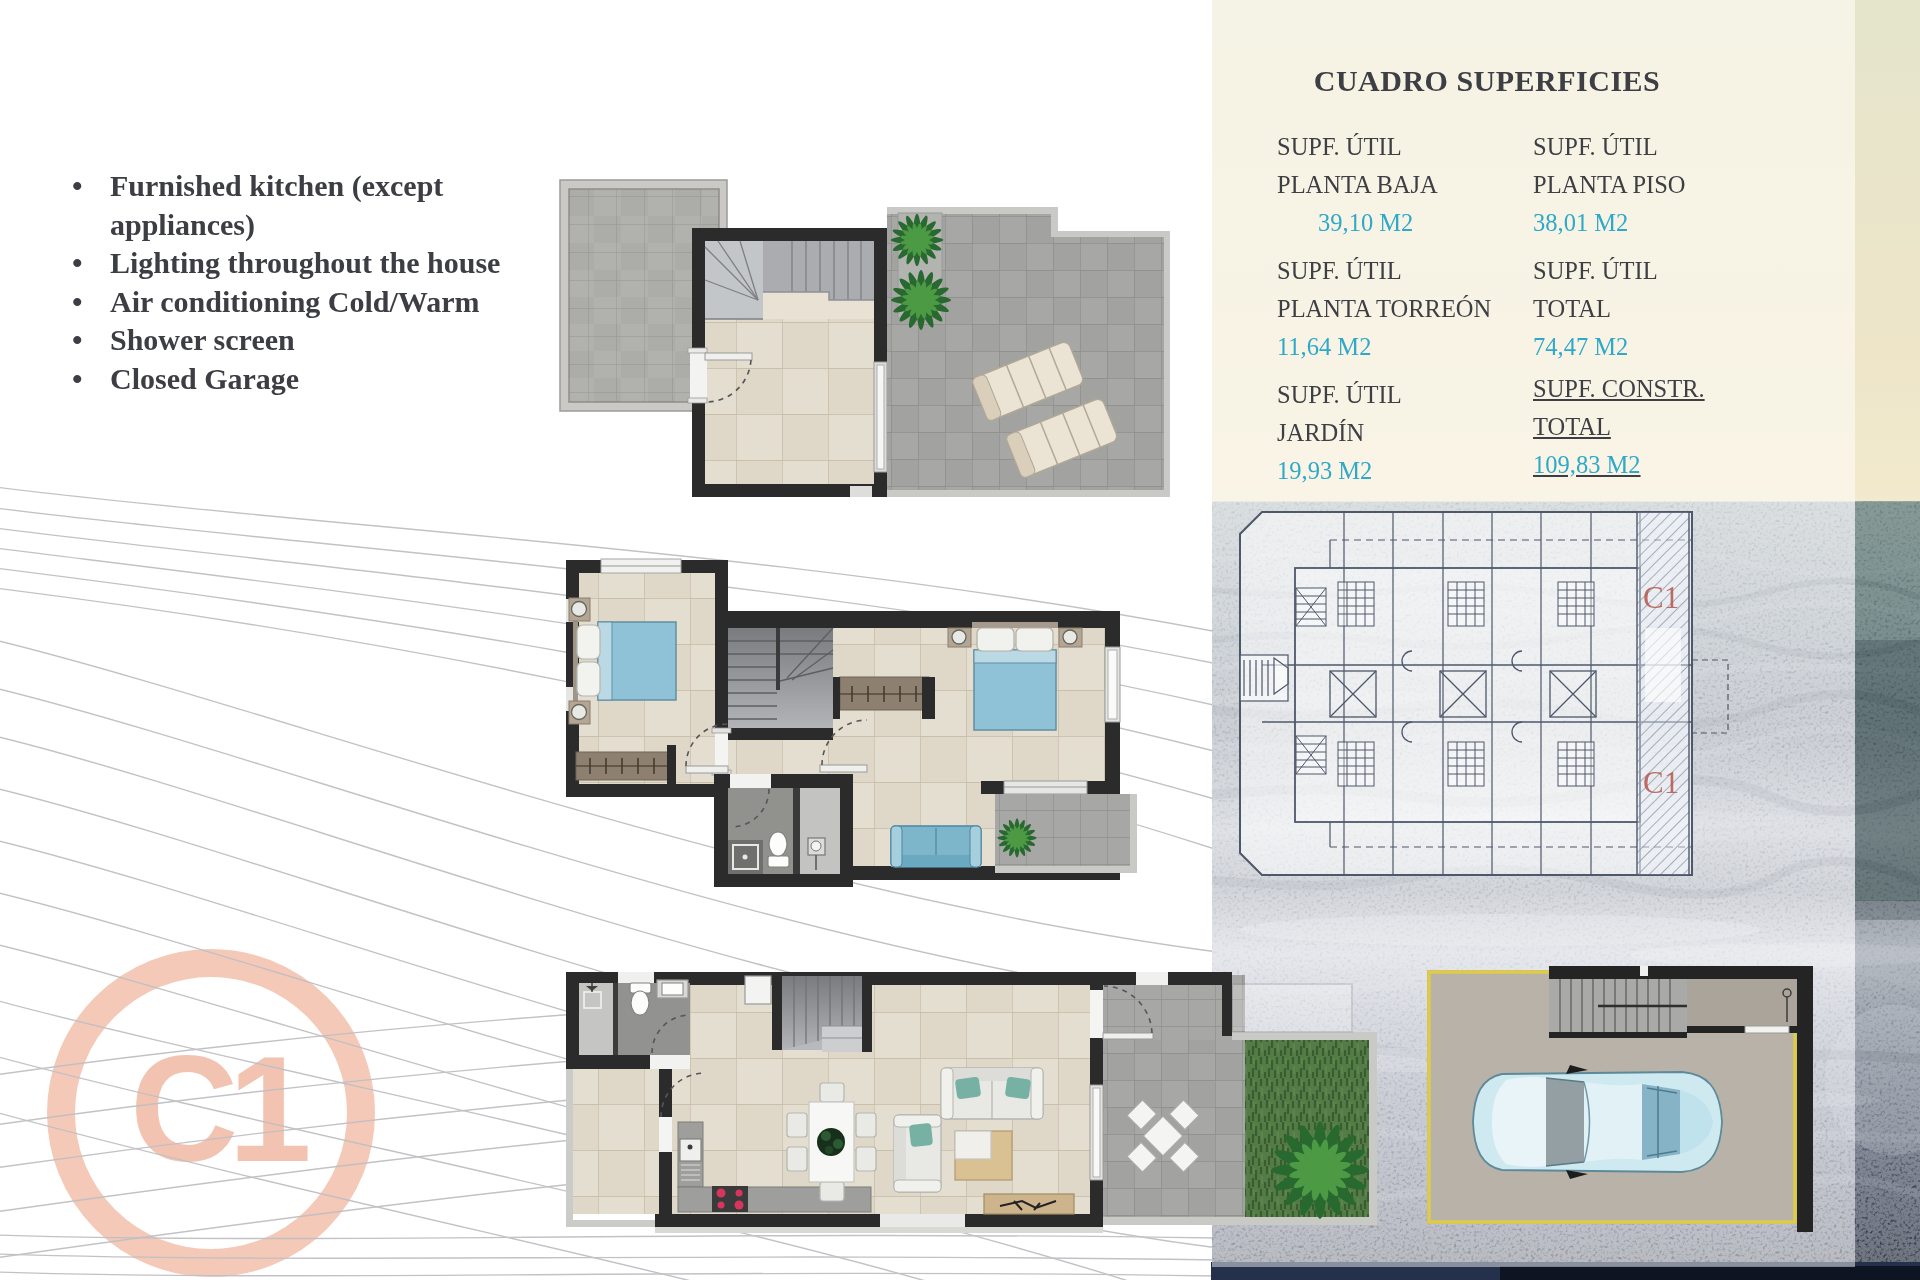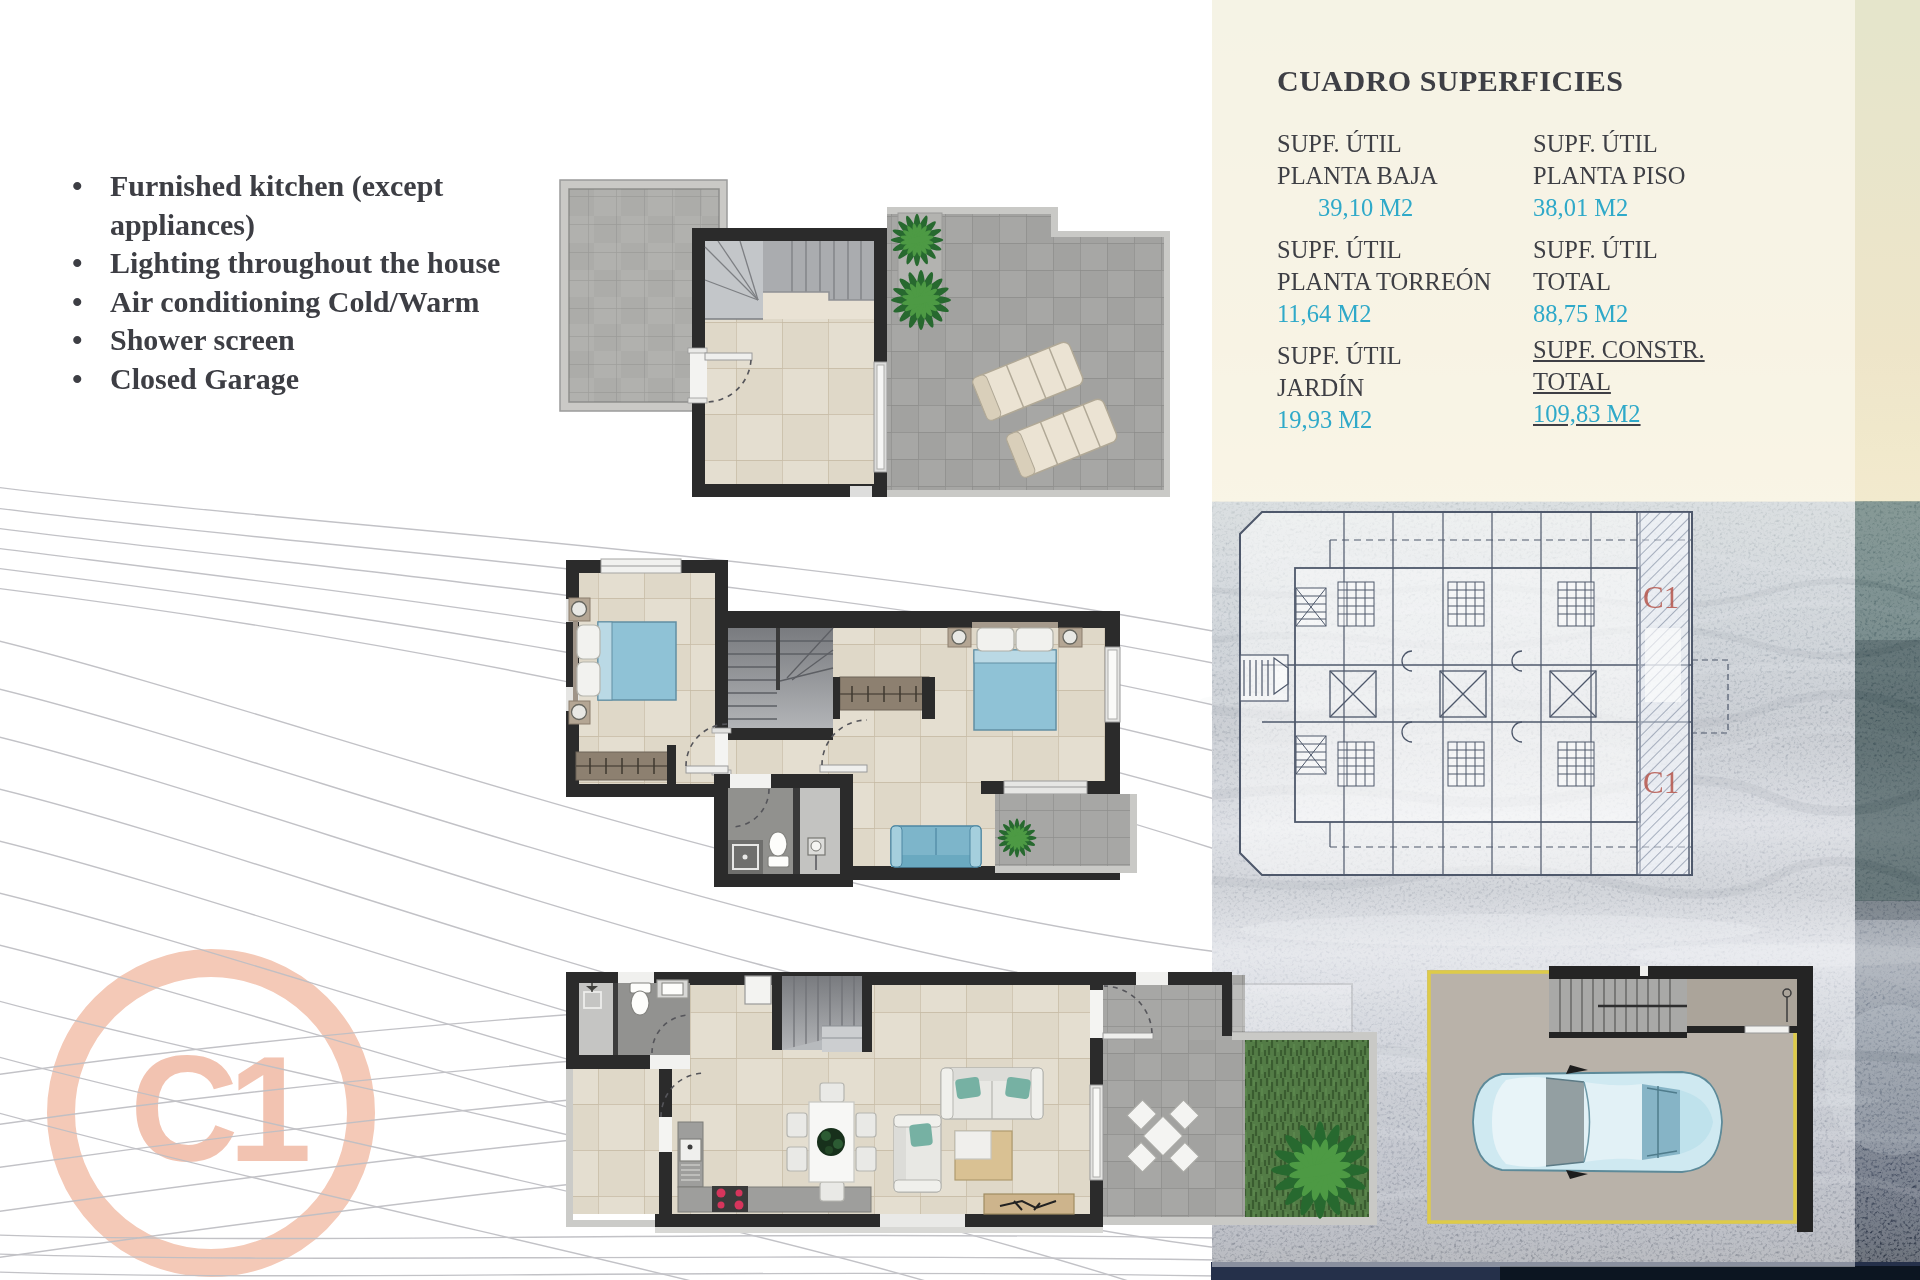--- a/index.html
+++ b/index.html
@@ -746,23 +746,23 @@
   <div style="font-size:30px;font-weight:bold;line-height:38.6px;margin-top:9px;">
     <div style="padding-left:44px;text-indent:0;position:relative;"><span style="position:absolute;left:6px;">•</span>Furnished kitchen (except<br>appliances)</div>
     <div style="padding-left:44px;position:relative;"><span style="position:absolute;left:6px;">•</span>Lighting throughout the house</div>
     <div style="padding-left:44px;position:relative;"><span style="position:absolute;left:6px;">•</span>Air conditioning Cold/Warm</div>
     <div style="padding-left:44px;position:relative;"><span style="position:absolute;left:6px;">•</span>Shower screen</div>
     <div style="padding-left:44px;position:relative;"><span style="position:absolute;left:6px;">•</span>Closed Garage</div>
   </div>
 </div>
 
 <div class="txt" style="left:1277px;top:64px;width:480px;color:#3e3f45;">
-  <div style="font-size:30px;font-weight:bold;width:420px;letter-spacing:0.5px;">CUADRO SUPERFICIES</div>
-  <div style="display:grid;grid-template-columns:256px 256px;font-size:24.5px;line-height:32px;margin-top:30px;">
+  <div style="font-size:30px;font-weight:bold;text-align:center;width:420px;letter-spacing:0.5px;">CUADRO SUPERFICIES</div>
+  <div style="display:grid;grid-template-columns:256px 256px;font-size:24.5px;line-height:38px;margin-top:30px;">
     <div>SUPF. ÚTIL<br>PLANTA BAJA<br><span style="color:#2fa9c9;margin-left:41px;">39,10 M2</span></div>
     <div>SUPF. ÚTIL<br>PLANTA PISO<br><span style="color:#2fa9c9;">38,01 M2</span></div>
     <div style="margin-top:10px;">SUPF. ÚTIL<br>PLANTA TORREÓN<br><span style="color:#2fa9c9;">11,64 M2</span></div>
-    <div style="margin-top:10px;">SUPF. ÚTIL<br>TOTAL<br><span style="color:#2fa9c9;">88,75 M2</span></div>
+    <div style="margin-top:10px;">SUPF. ÚTIL<br>TOTAL<br><span style="color:#2fa9c9;">74,47 M2</span></div>
     <div style="margin-top:10px;">SUPF. ÚTIL<br>JARDÍN<br><span style="color:#2fa9c9;">19,93 M2</span></div>
     <div style="margin-top:4px;text-decoration:underline;">SUPF. CONSTR.<br>TOTAL<br><span style="color:#2fa9c9;">109,83 M2</span></div>
   </div>
 </div>
 </div>
 
 </body></html>

